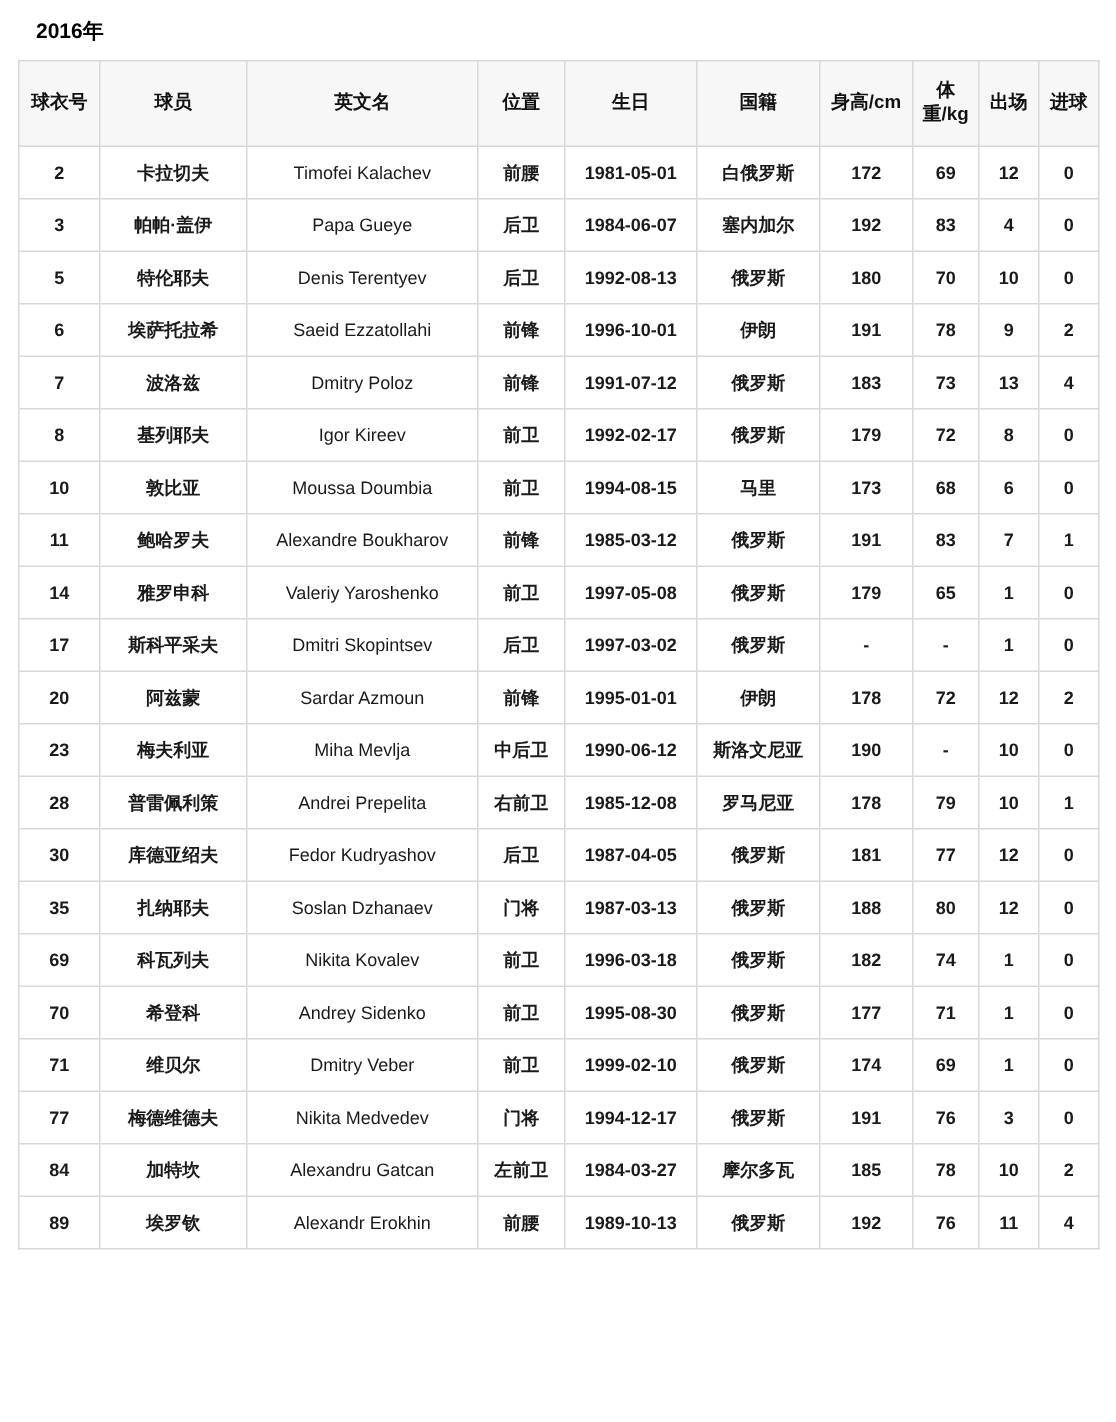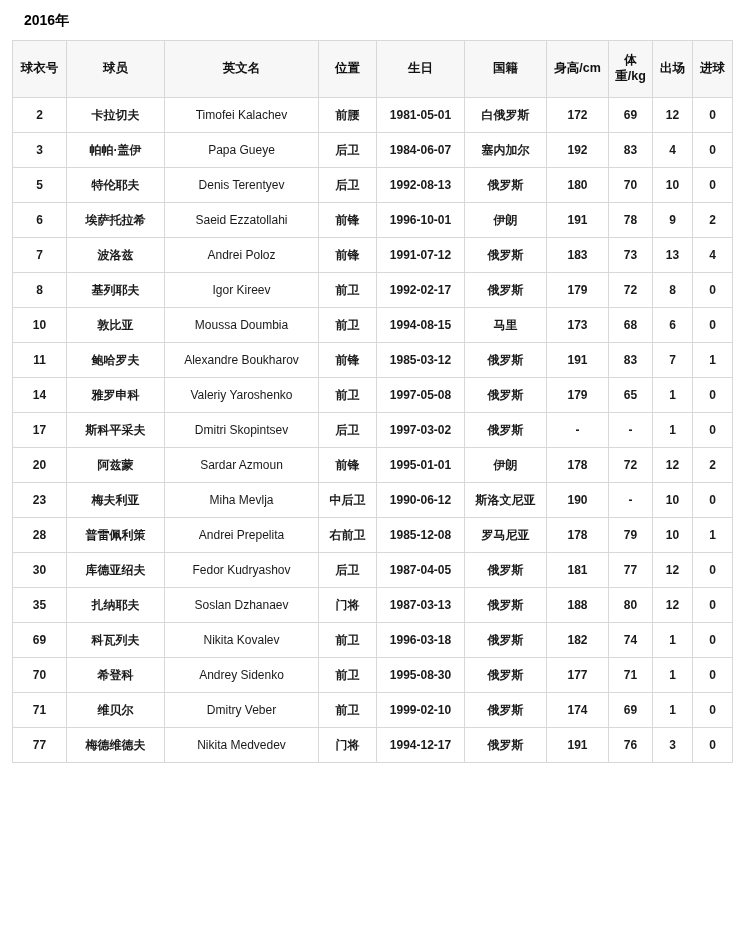--- a/index.html
+++ b/index.html
@@ -162,21 +162,21 @@
         <td class="bd">1996-10-01</td>
         <td class="nat">伊朗</td>
         <td class="hh">191</td>
         <td class="ww">78</td>
         <td class="ap">9</td>
         <td class="gl">2</td>
       </tr>
       <tr>
         <td class="num">7</td>
         <td class="cn">波洛兹</td>
-        <td class="en">Andrei Poloz</td>
+        <td class="en">Dmitry Poloz</td>
         <td class="pos">前锋</td>
         <td class="bd">1991-07-12</td>
         <td class="nat">俄罗斯</td>
         <td class="hh">183</td>
         <td class="ww">73</td>
         <td class="ap">13</td>
         <td class="gl">4</td>
       </tr>
       <tr>
         <td class="num">8</td>
@@ -339,16 +339,40 @@
         <td class="cn">梅德维德夫</td>
         <td class="en">Nikita Medvedev</td>
         <td class="pos">门将</td>
         <td class="bd">1994-12-17</td>
         <td class="nat">俄罗斯</td>
         <td class="hh">191</td>
         <td class="ww">76</td>
         <td class="ap">3</td>
         <td class="gl">0</td>
       </tr>
+      <tr>
+        <td class="num">84</td>
+        <td class="cn">加特坎</td>
+        <td class="en">Alexandru Gatcan</td>
+        <td class="pos">左前卫</td>
+        <td class="bd">1984-03-27</td>
+        <td class="nat">摩尔多瓦</td>
+        <td class="hh">185</td>
+        <td class="ww">78</td>
+        <td class="ap">10</td>
+        <td class="gl">2</td>
+      </tr>
+      <tr>
+        <td class="num">89</td>
+        <td class="cn">埃罗钦</td>
+        <td class="en">Alexandr Erokhin</td>
+        <td class="pos">前腰</td>
+        <td class="bd">1989-10-13</td>
+        <td class="nat">俄罗斯</td>
+        <td class="hh">192</td>
+        <td class="ww">76</td>
+        <td class="ap">11</td>
+        <td class="gl">4</td>
+      </tr>
     </tbody>
   </table>
 
 </div>
 
 </body></html>

